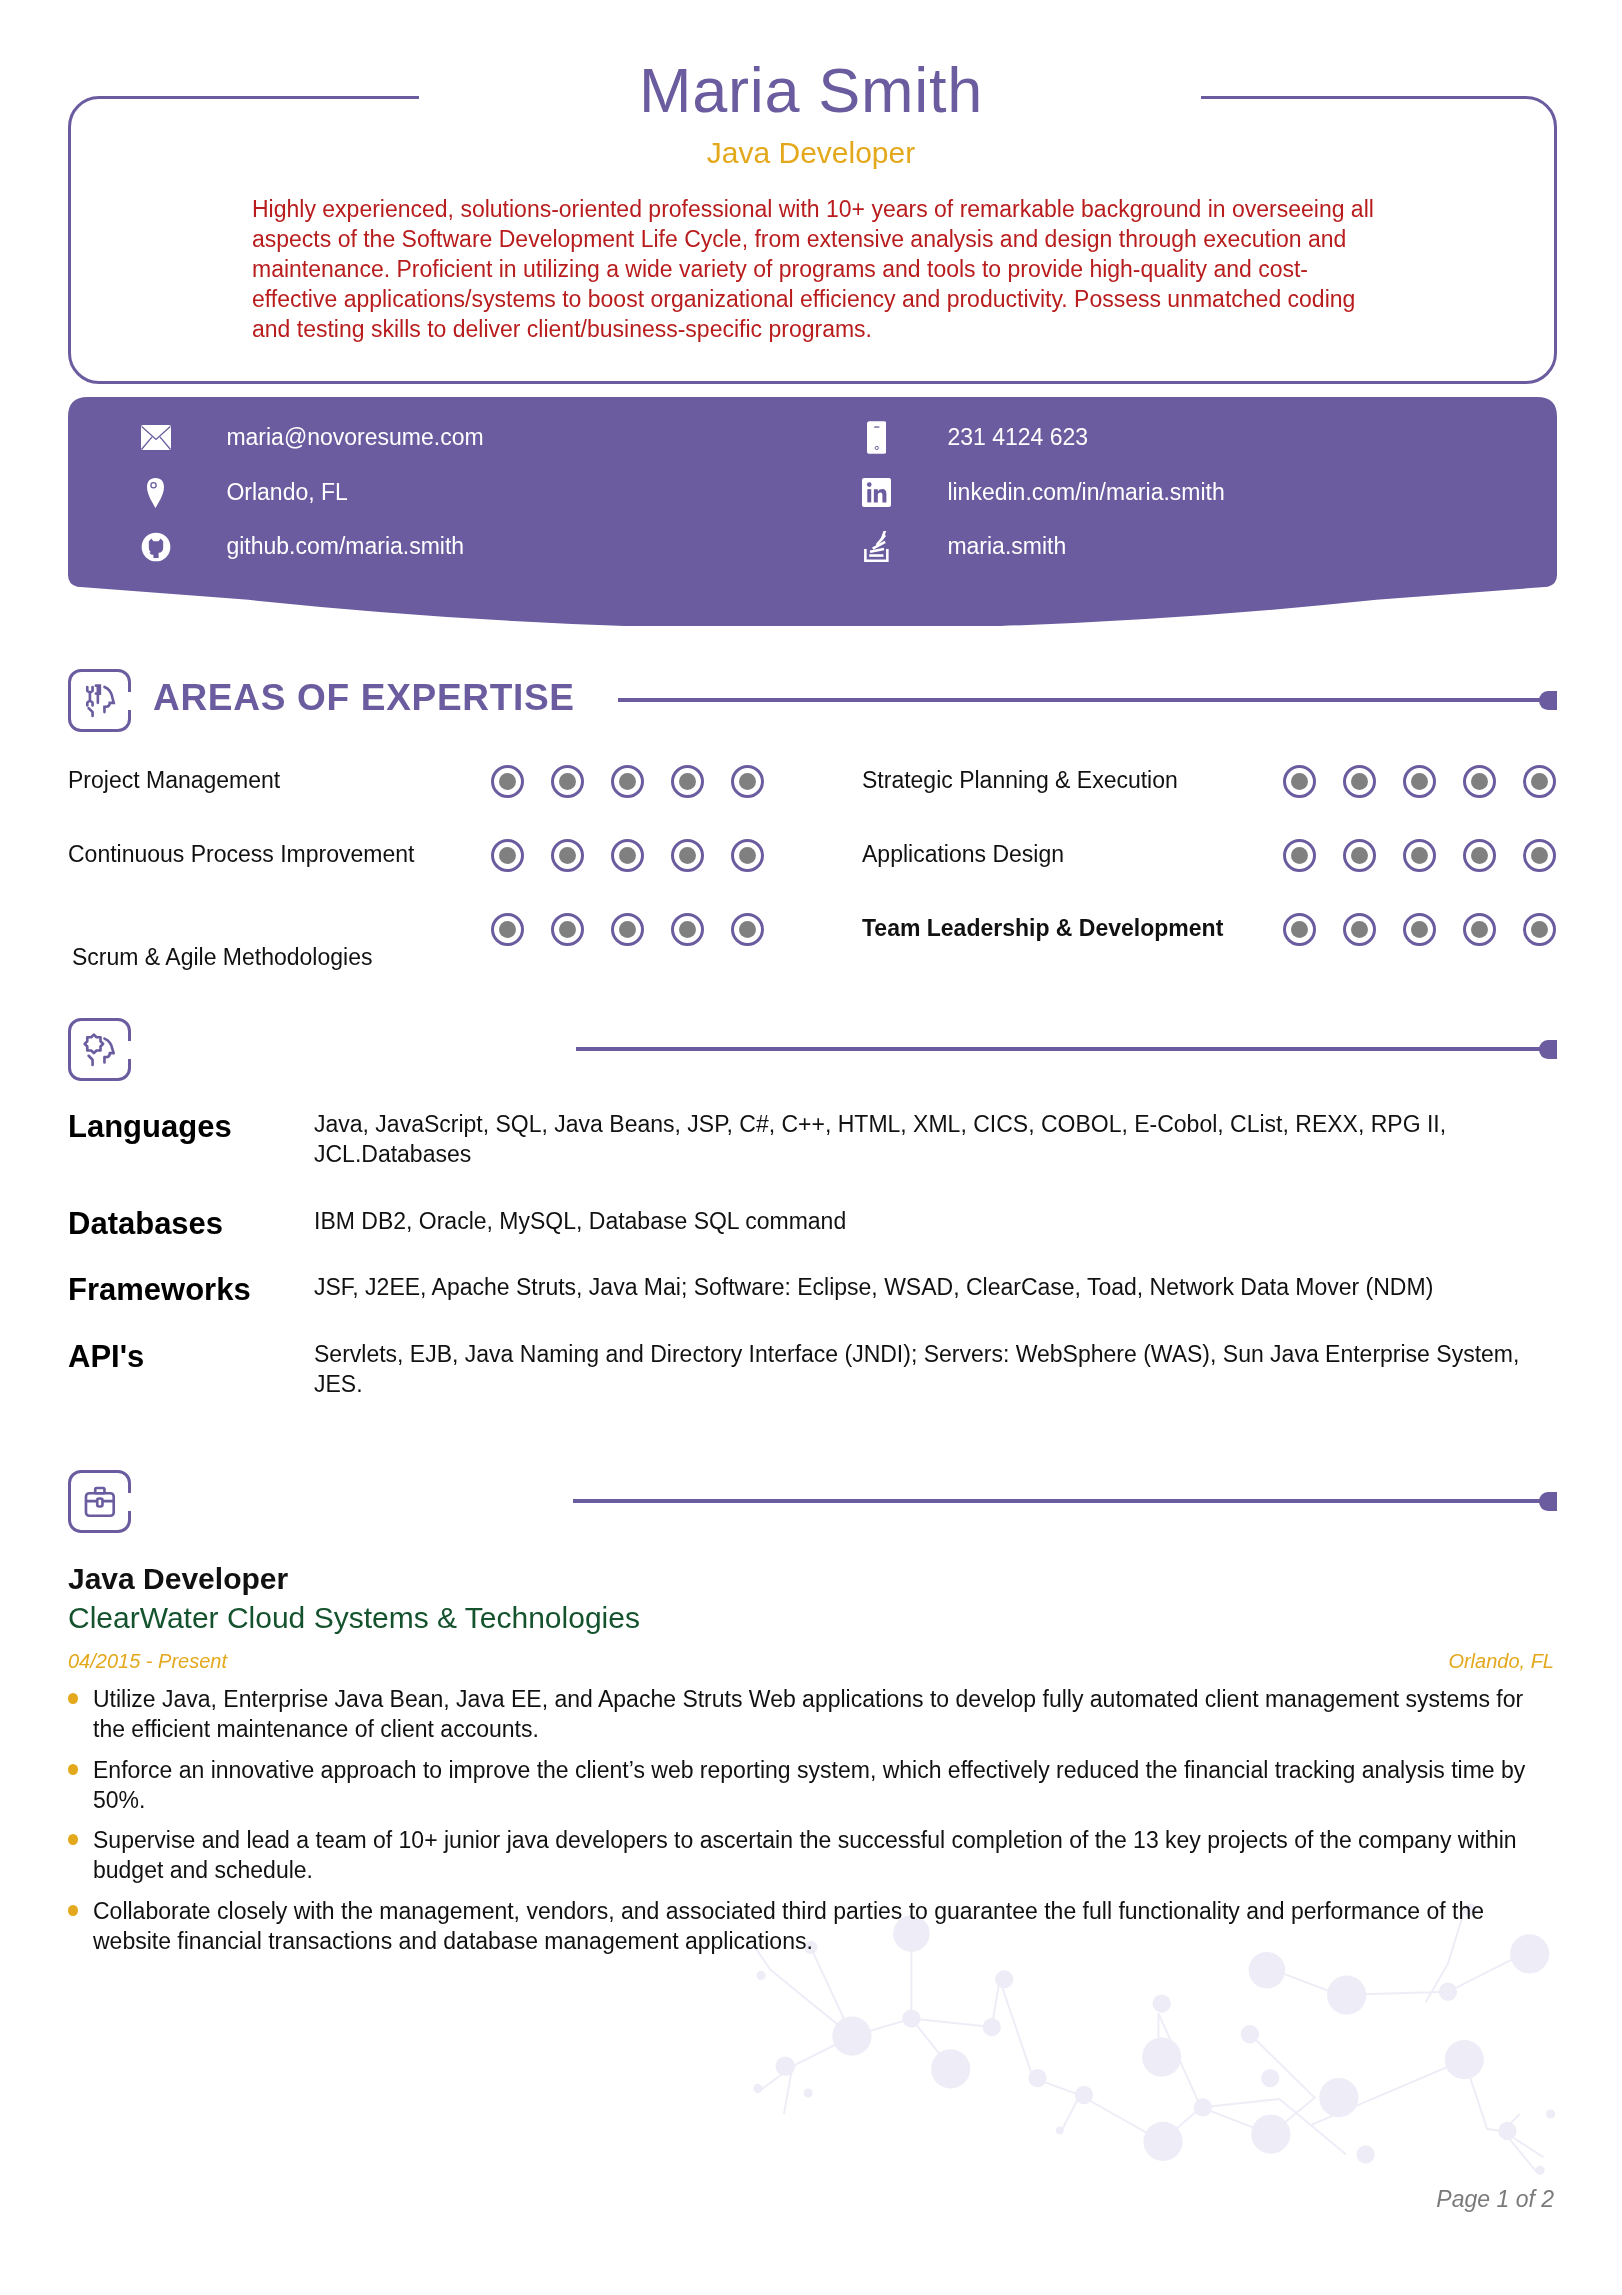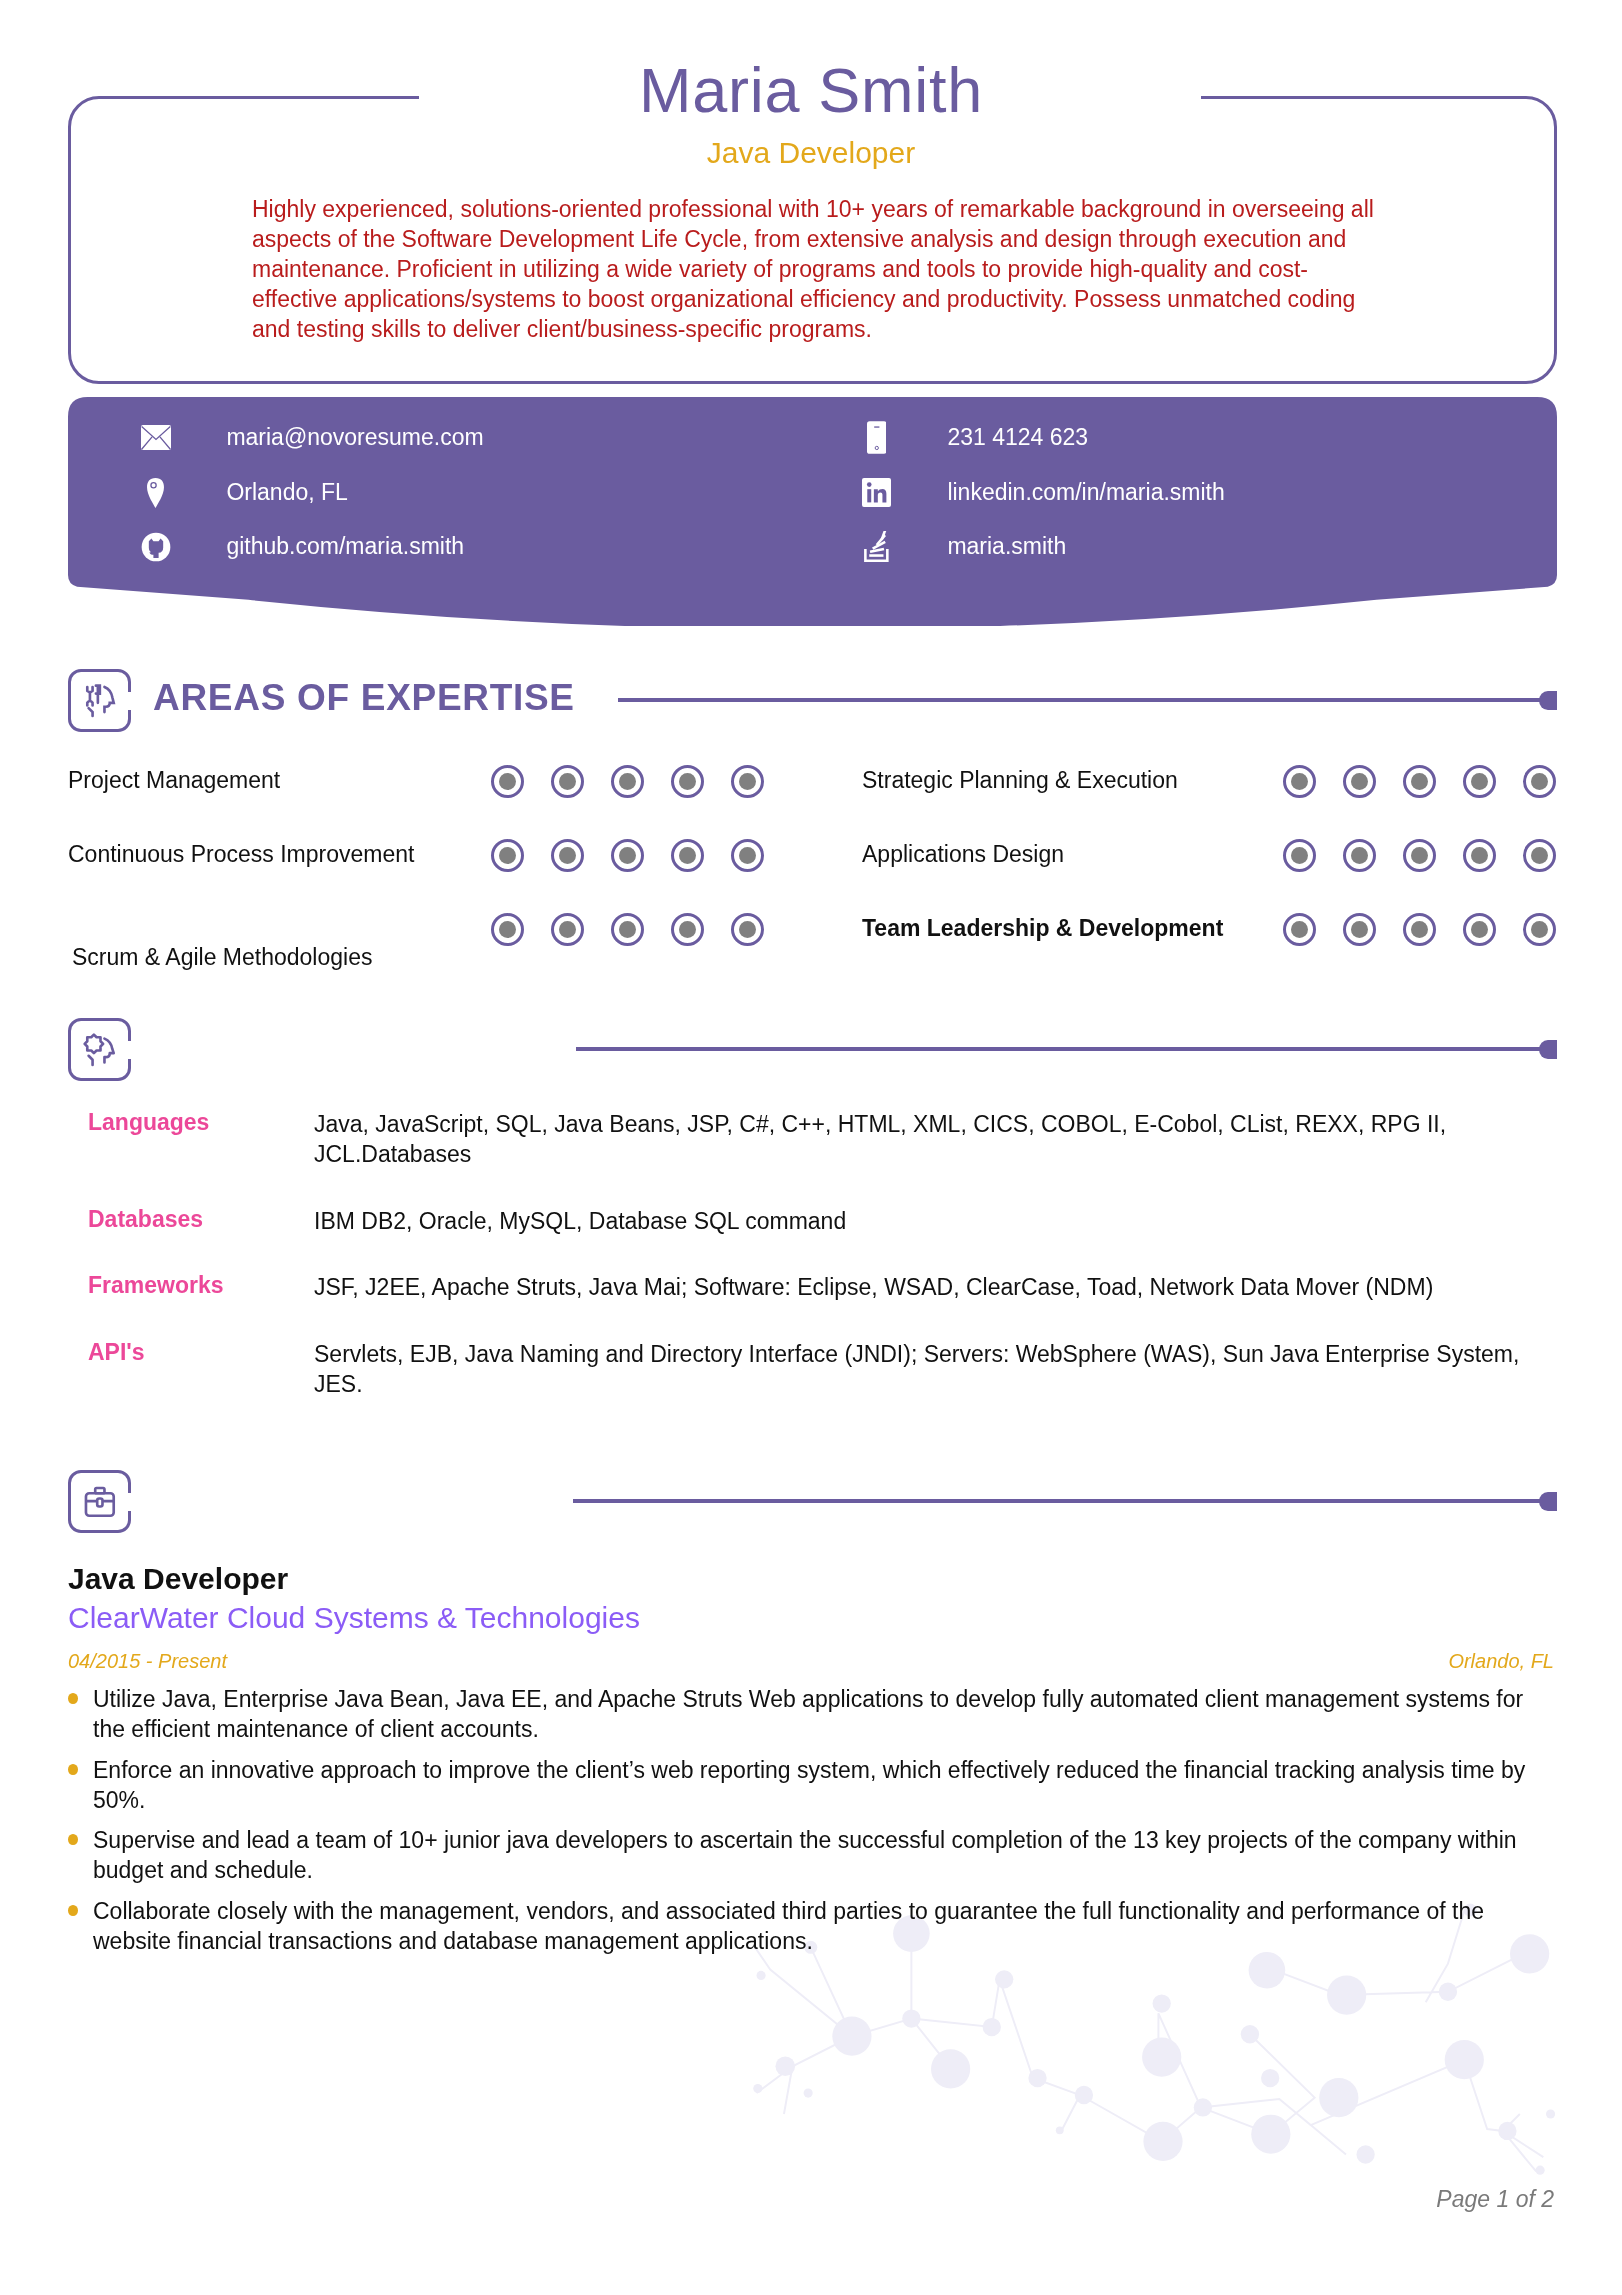--- a/index.html
+++ b/index.html
@@ -59,26 +59,26 @@
   .exp-label { font-size: 23px; color: #111; white-space: nowrap; }
   .dots { position: absolute; display: flex; }
   .dot {
     width: 33px; height: 33px; border: 3.3px solid #6a5c9f; border-radius: 50%;
     margin-right: 27px; display: flex; align-items: center; justify-content: center; background: #fff;
   }
   .dot::after { content: ""; width: 17px; height: 17px; border-radius: 50%; background: #808080; }
 
   
   .skill-row { position: absolute; left: 68px; width: 1489px; }
-  .skill-key { position: absolute; left: 0; top: 0; font-size: 23px; font-weight: 700; color: #ec4899; margin-left: 20px; }
+  .skill-key { position: absolute; left: 0; top: 0; font-size: 31px; font-weight: 700; color: #000000; }
   .skill-val { position: absolute; left: 246px; top: 0; width: 1243px; font-size: 23px; line-height: 30px; color: #111; }
 
   
   .job-title { position: absolute; left: 68px; top: 1562px; font-size: 30px; font-weight: 700; color: #111; }
-  .job-company { position: absolute; left: 68px; top: 1601px; font-size: 30px; color: #8b5cf6; }
+  .job-company { position: absolute; left: 68px; top: 1601px; font-size: 30px; color: #14532d; }
   .job-date { position: absolute; left: 68px; top: 1650px; font-size: 20px; font-style: italic; color: #e3a81b; }
   .job-loc { position: absolute; right: 68px; top: 1650px; font-size: 20px; font-style: italic; color: #e3a81b; }
   .bullets { position: absolute; left: 68px; top: 1684px; width: 1489px; list-style: none; }
   .bullets li {
     position: relative; padding-left: 25px; font-size: 23px; line-height: 30px; color: #111;
     margin-bottom: 10.5px;
   }
   .bullets li .b {
     position: absolute; left: 0; top: 9.2px; width: 9.8px; height: 11px; border-radius: 50%; background: #e3a81b;
   }

